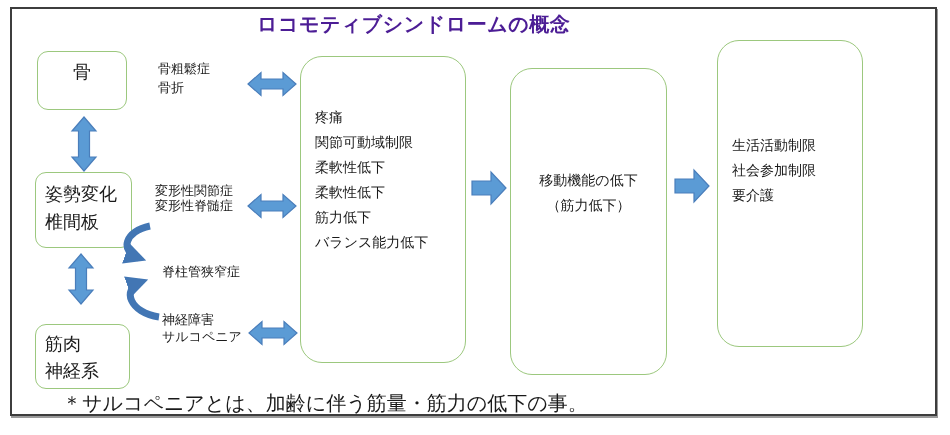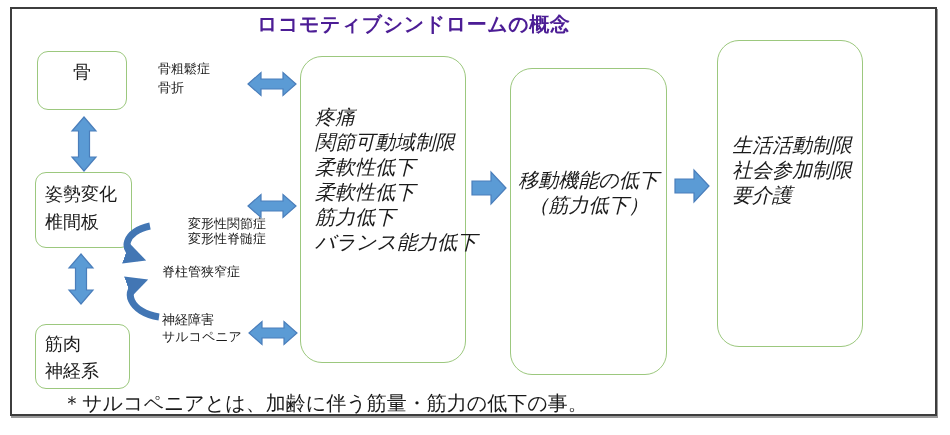--- a/index.html
+++ b/index.html
@@ -20,21 +20,21 @@
     position:absolute; left:257px; top:11px;
     font-size:20px; font-weight:bold; letter-spacing:0.5px; color:#4c1d95;
     white-space:nowrap;
   }
   .gbox {
     position:absolute; border:1.5px solid #9CC87E; border-radius:11px; background:#fff;
   }
   .gbox.big { border-radius:22px; }
   .boxtext { position:absolute; white-space:nowrap; }
   .organ-text { font-size:18px; line-height:28px; }
-  .stage-text { font-size:20px; line-height:25px;font-style:italic; }
+  .stage-text { font-size:14px; line-height:25px; }
   .small-label { position:absolute; font-size:13px; line-height:17px; white-space:nowrap; }
   .footnote {
     position:absolute; left:62px; top:390px; font-size:20px; white-space:nowrap;
   }
   svg.overlay { position:absolute; left:0; top:0; width:950px; height:435px; }
   .dbl-arrow { stroke:#4A7EBB; stroke-width:1.2; }
   .curve-arrow { fill:none; stroke-width:7; stroke-linecap:butt; }
   .center { text-align:center; }
 </style>
 </head>
@@ -56,21 +56,21 @@
 <div class="gbox" style="left:35px; top:308px; width:95px; height:65px;margin-top:16px;">
   <div class="boxtext organ-text" style="left:9px; top:5px;">筋肉</div>
   <div class="boxtext organ-text" style="left:9px; top:32px;">神経系</div>
 </div>
 
 <div class="small-label" style="left:158px; top:59px; line-height:19px;">
   <div>骨粗鬆症</div>
   <div>骨折</div>
 </div>
 
-<div class="small-label" style="left:155px; top:216px; line-height:15px;margin-left:33px;">
+<div class="small-label" style="left:155px; top:183px; line-height:15px;">
   <div>変形性関節症</div>
   <div>変形性脊髄症</div>
 </div>
 
 <div class="small-label" style="left:162px; top:263px;">脊柱管狭窄症</div>
 
 <div class="small-label" style="left:162px; top:311px; line-height:17px;">
   <div>神経障害</div>
   <div>サルコペニア</div>
 </div>

